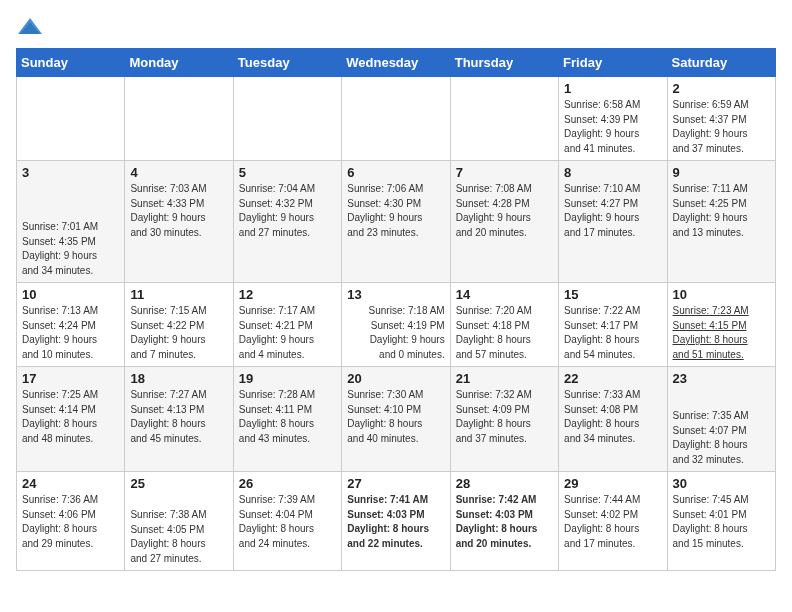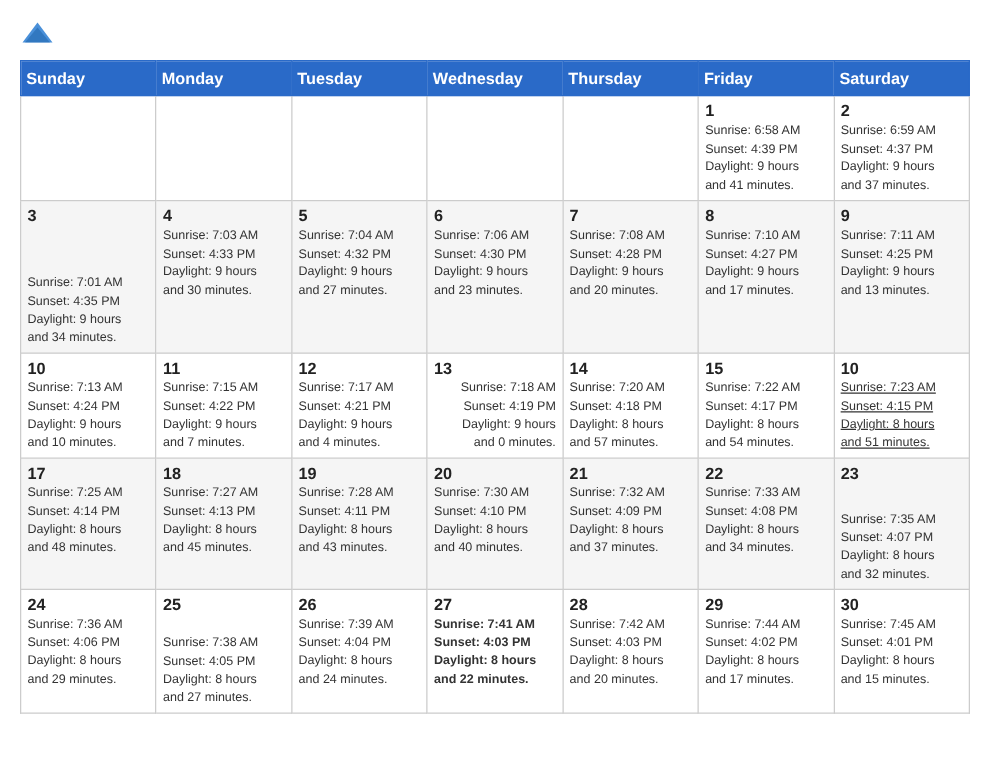--- a/index.html
+++ b/index.html
@@ -325,21 +325,21 @@
         </td>
         <td>
           <span class="day-num">27</span>
           <div class="day-info" style="white-space: pre-line; font-weight: bold;">Sunrise: 7:41 AM
 Sunset: 4:03 PM
 Daylight: 8 hours
 and 22 minutes.</div>
         </td>
         <td>
           <span class="day-num">28</span>
-          <div class="day-info" style="white-space: pre-line;">Sunrise: 7:42 AM
+          <div class="day-info" style="white-space: pre-line; font-weight: bold;">Sunrise: 7:42 AM
 Sunset: 4:03 PM
 Daylight: 8 hours
 and 20 minutes.</div>
         </td>
         <td>
           <span class="day-num">29</span>
           <div class="day-info" style="white-space: pre-line;">Sunrise: 7:44 AM
 Sunset: 4:02 PM
 Daylight: 8 hours
 and 17 minutes.</div>

